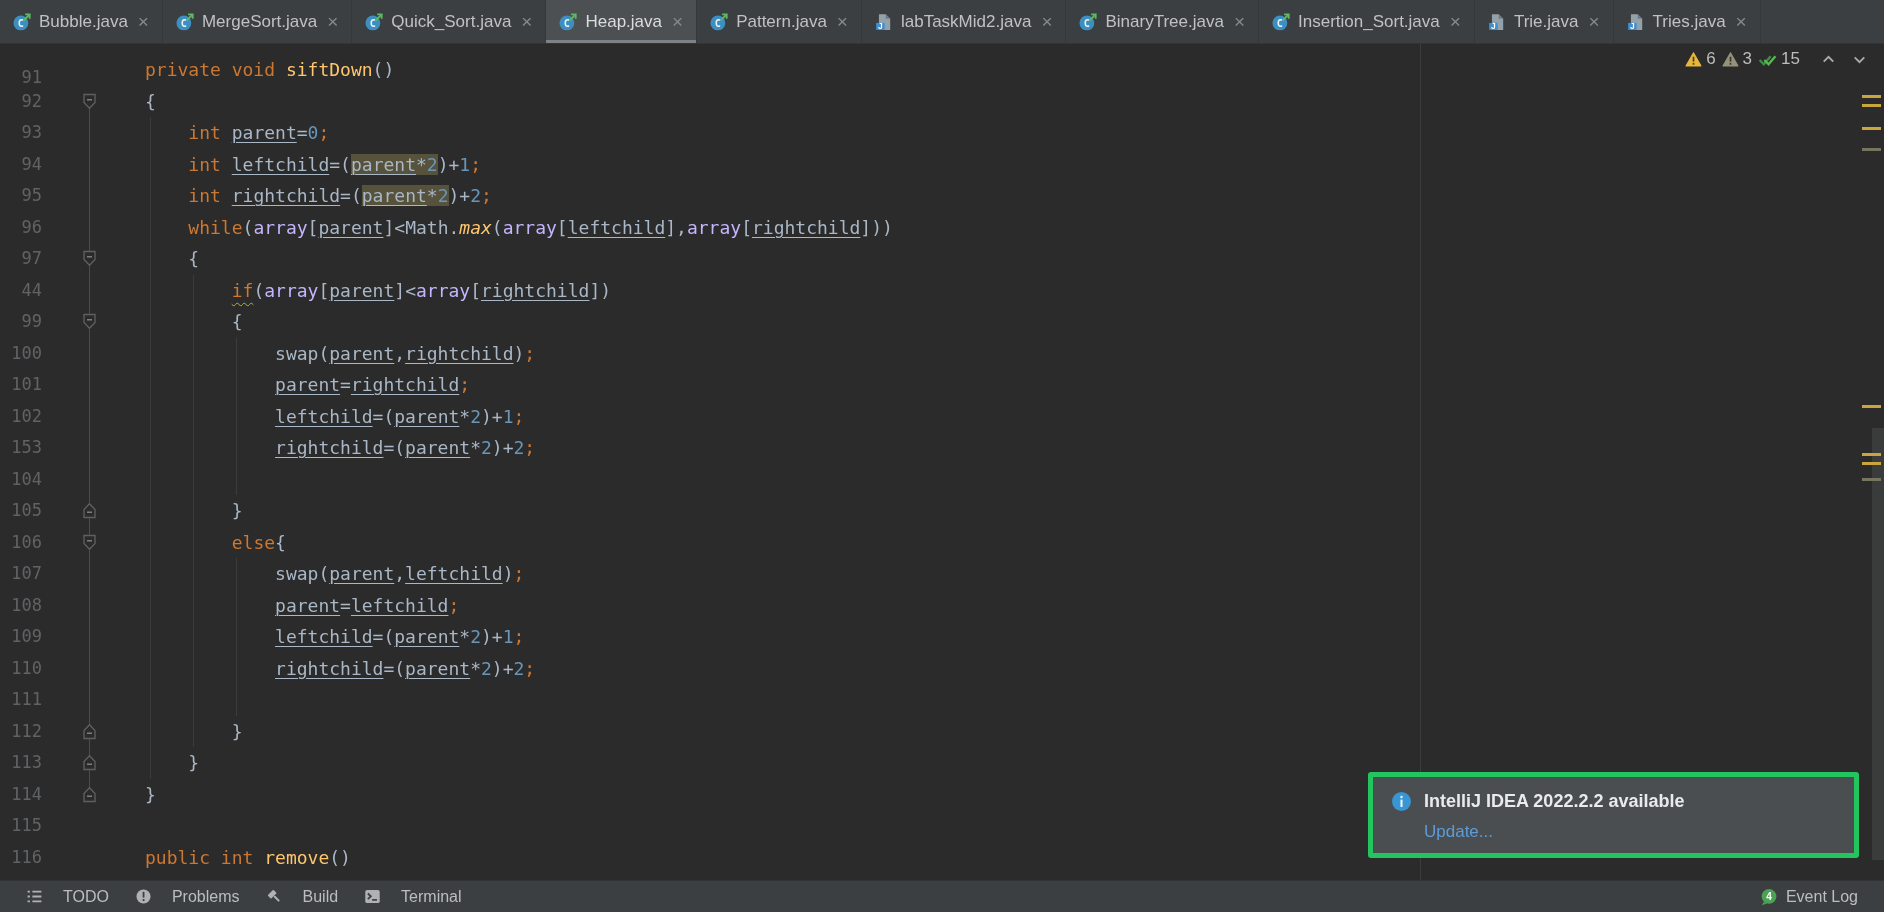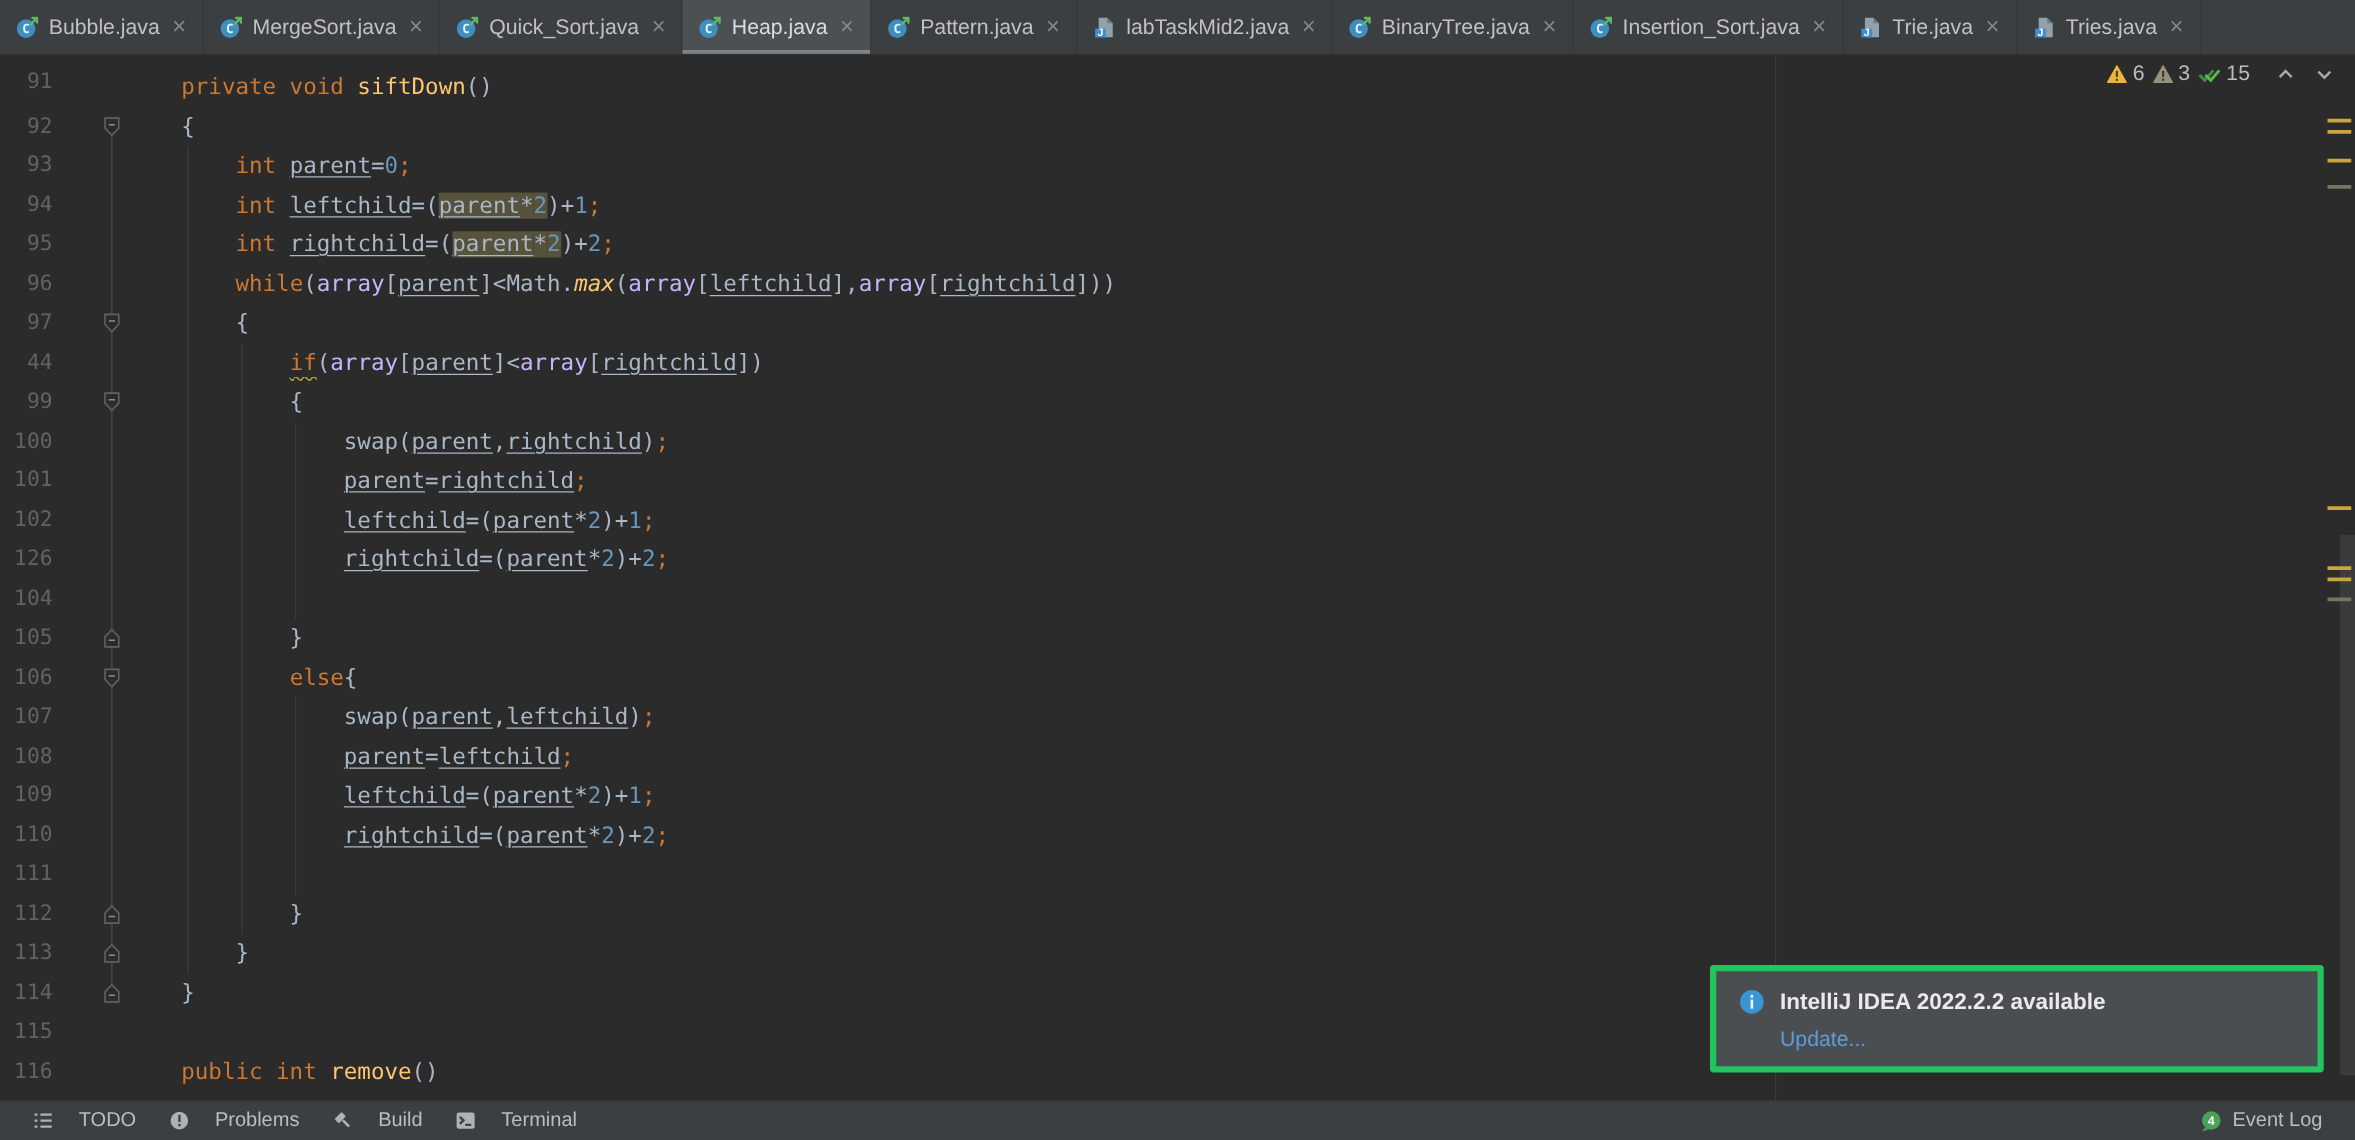--- a/index.html
+++ b/index.html
@@ -262,21 +262,21 @@
             <rect x="9" y="4.6" width="2" height="2.2" fill="#EAF4FB"></rect>
           </svg>
         <span id="notif-title">IntelliJ IDEA 2022.2.2 available</span>
       </div>
       <a id="notif-link">Update...</a>
     </div>
   <div class="indent-guide" style="left: 150px; top: 73px; height: 661.5px;"></div>
       <div class="indent-guide" style="left: 193px; top: 230.5px; height: 472.5px;"></div>
       <div class="indent-guide" style="left: 236px; top: 293.5px; height: 157.5px;"></div>
       <div class="indent-guide" style="left: 236px; top: 514px; height: 157.5px;"></div>
-      <div class="line-number" style="top: 6px; padding-left: 16px;">91</div>
+      <div class="line-number" style="top: 18px; padding-left: 16px;">91</div>
       <div class="code-line" style="top: 10px;"><span class="tk-kw">private void </span><span class="tk-m">siftDown</span><span class="tk-d">()</span></div>
       <div class="line-number" style="top: 41.5px;">92</div>
       <span class="fold-marker" style="top: 48.5px;"><svg width="15" height="17" viewBox="0 0 15 17">
           <path d="M2 1.5 H13 V9.5 L7.5 15.2 L2 9.5 Z" fill="#2B2B2B" stroke="#5E6164" stroke-width="1.3"></path>
           <path d="M5 6.8 H10" stroke="#8A8D90" stroke-width="1.3"></path>
         </svg></span>
       <div class="code-line" style="top: 41.5px;"><span class="tk-d">{</span></div>
       <div class="line-number" style="top: 73px;">93</div>
       <div class="code-line" style="top: 73px;"><span class="tk-d">    </span><span class="tk-kw">int </span><span class="tk-loc">parent</span><span class="tk-d">=</span><span class="tk-num">0</span><span class="tk-semi">;</span></div>
       <div class="line-number" style="top: 104.5px;">94</div>
@@ -298,21 +298,21 @@
           <path d="M2 1.5 H13 V9.5 L7.5 15.2 L2 9.5 Z" fill="#2B2B2B" stroke="#5E6164" stroke-width="1.3"></path>
           <path d="M5 6.8 H10" stroke="#8A8D90" stroke-width="1.3"></path>
         </svg></span>
       <div class="code-line" style="top: 262px;"><span class="tk-d">        {</span></div>
       <div class="line-number" style="top: 293.5px;">100</div>
       <div class="code-line" style="top: 293.5px;"><span class="tk-d">            swap(</span><span class="tk-loc">parent</span><span class="tk-d">,</span><span class="tk-loc">rightchild</span><span class="tk-d">)</span><span class="tk-semi">;</span></div>
       <div class="line-number" style="top: 325px;">101</div>
       <div class="code-line" style="top: 325px;"><span class="tk-d">            </span><span class="tk-loc">parent</span><span class="tk-d">=</span><span class="tk-loc">rightchild</span><span class="tk-semi">;</span></div>
       <div class="line-number" style="top: 356.5px;">102</div>
       <div class="code-line" style="top: 356.5px;"><span class="tk-d">            </span><span class="tk-loc">leftchild</span><span class="tk-d">=(</span><span class="tk-loc">parent</span><span class="tk-d">*</span><span class="tk-num">2</span><span class="tk-d">)+</span><span class="tk-num">1</span><span class="tk-semi">;</span></div>
-      <div class="line-number" style="top: 388px;">126</div>
+      <div class="line-number" style="top: 388px;">153</div>
       <div class="code-line" style="top: 388px;"><span class="tk-d">            </span><span class="tk-loc">rightchild</span><span class="tk-d">=(</span><span class="tk-loc">parent</span><span class="tk-d">*</span><span class="tk-num">2</span><span class="tk-d">)+</span><span class="tk-num">2</span><span class="tk-semi">;</span></div>
       <div class="line-number" style="top: 419.5px;">104</div>
       <div class="code-line" style="top: 419.5px;"></div>
       <div class="line-number" style="top: 451px;">105</div>
       <span class="fold-marker" style="top: 458px;"><svg width="15" height="17" viewBox="0 0 15 17">
           <path d="M2 15.5 H13 V7.5 L7.5 1.8 L2 7.5 Z" fill="#2B2B2B" stroke="#5E6164" stroke-width="1.3"></path>
           <path d="M5 10.2 H10" stroke="#8A8D90" stroke-width="1.3"></path>
         </svg></span>
       <div class="code-line" style="top: 451px;"><span class="tk-d">        }</span></div>
       <div class="line-number" style="top: 482.5px;">106</div>

